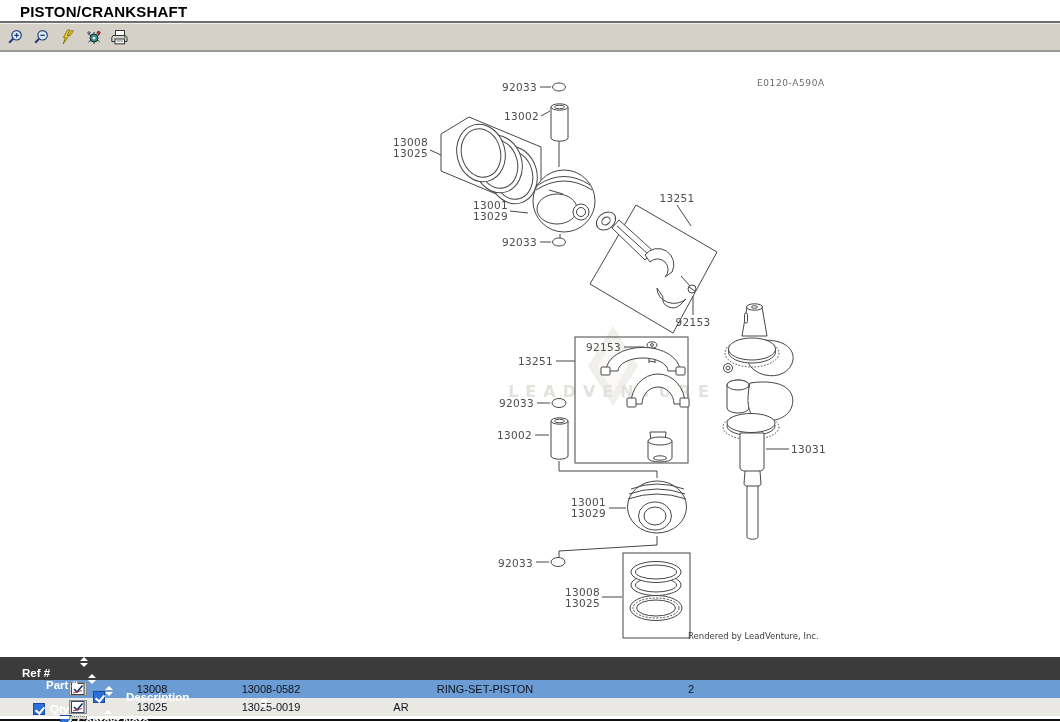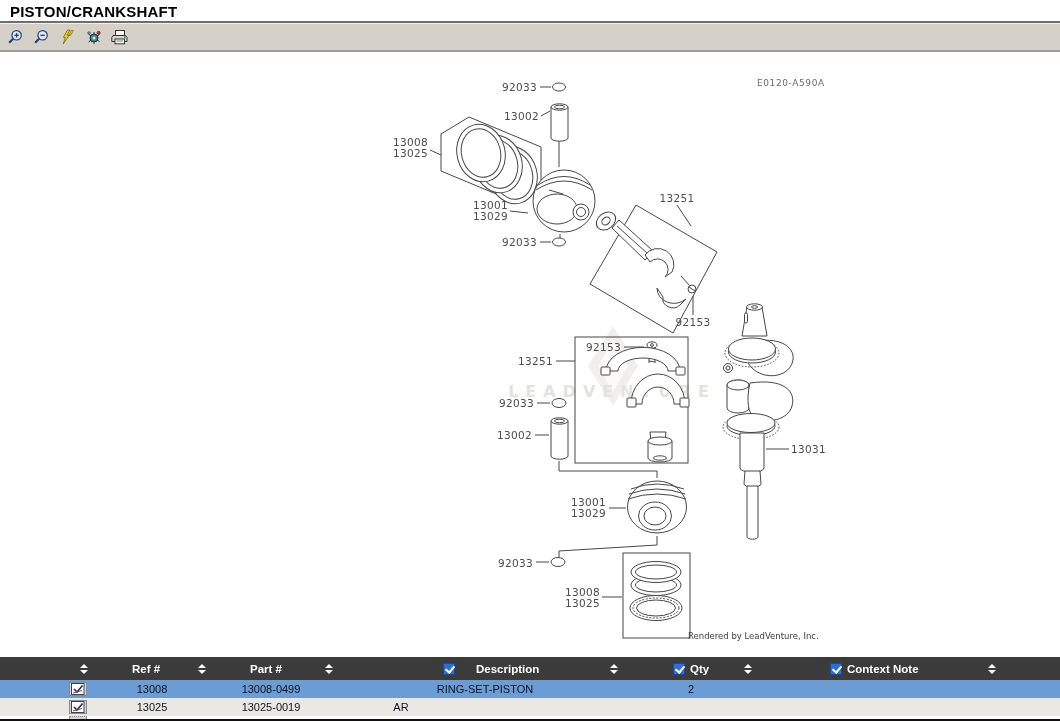--- a/index.html
+++ b/index.html
@@ -1,37 +1,37 @@
 <!DOCTYPE html>
 <html><head>
 <meta charset="utf-8">
 <style>
   html,body{margin:0;padding:0;background:#fff;}
   .screen{position:relative;width:1060px;height:722px;background:#fff;overflow:hidden;
           font-family:"Liberation Sans",sans-serif;}
   
-  .titlebar{position:absolute;top:0;left:6px;right:0;height:21px;background:#fff;z-index:3;}
+  .titlebar{position:absolute;top:0;left:16px;right:0;height:21px;background:#fff;z-index:3;}
   .titlebar h1{margin:0;padding:3px 0 0 4px;font-size:15px;font-weight:bold;color:#000;letter-spacing:.2px;}
   .groove-top{position:absolute;top:21px;left:0;right:0;height:2px;background:#6e6e6e;z-index:3;}
   
   .toolbar{position:absolute;top:23px;left:0;right:0;height:29px;background:#d5d1c9;
            border-top:1px solid #f2f0ec;border-bottom:2px solid #9a9a9a;z-index:3;
            display:flex;align-items:center;gap:7px;padding-left:6px;box-sizing:border-box;}
   .tbtn{width:19px;height:17px;display:flex;align-items:center;justify-content:center;cursor:pointer;}
   
   #diagram{position:absolute;top:0;left:0;z-index:1;}
   #diagram .ln{stroke:#474747;stroke-width:1;fill:none;}
   #diagram .pt{stroke:#474747;stroke-width:1;fill:#fff;}
   #diagram .plabel{font:10.5px "DejaVu Sans",sans-serif;fill:#4c4c4c;letter-spacing:.3px;cursor:pointer;}
   #diagram .wm{font:bold 16px "DejaVu Sans",sans-serif;fill:#e3e2dd;letter-spacing:7px;}
   #diagram .code{font:9px "DejaVu Sans",sans-serif;fill:#6b6b6b;letter-spacing:.6px;}
   #diagram .credit{font:8.5px "DejaVu Sans",sans-serif;fill:#3c3c3c;}
   
   .parts-table{position:absolute;top:657px;left:0;right:0;z-index:3;}
-  .thead{display:flex;height:23px;background:#3b3b3b;color:#fff;font-size:11.5px;font-weight:bold;}
+  .thead{display:flex;height:23px;background:#3b3b3b;color:#fff;font-size:11.5px;font-weight:bold;flex-direction:column;}
   .hcell{position:relative;display:flex;align-items:center;height:100%;box-sizing:border-box;cursor:pointer;}
   .col0{width:110px}.col1{width:110px}.col2{width:130px}.col3{width:290px}.col4{width:130px}.col5{width:290px}
   .sort{display:flex;flex-direction:column;align-items:center;gap:2px;}
   .sort i{display:block;width:0;height:0;border-left:4px solid transparent;border-right:4px solid transparent;}
   .sort .u{border-bottom:4px solid #fff;}
   .sort .d{border-top:4px solid #fff;}
   .sort.abs{position:absolute;top:7px;}
   .hchk{position:relative;width:12px;height:12px;background:#2b6fd7;border:1px solid #174a9e;
         box-sizing:border-box;flex:0 0 auto;cursor:pointer;}
   .hchk::after{content:"";position:absolute;left:3px;top:0.5px;width:4px;height:7px;
@@ -295,21 +295,21 @@
           </span>
       </div>
       <div class="hcell col1">
         <span style="margin-left:22px">Ref #</span>
         <span class="sort abs" style="right:14px">
             <i class="u"></i>
             <i class="d"></i>
           </span>
       </div>
       <div class="hcell col2">
-        <span style="margin-left:30px">Part #</span>
+        <span style="margin-left:46px">Part #</span>
         <span class="sort abs" style="right:17px">
             <i class="u"></i>
             <i class="d"></i>
           </span>
       </div>
       <div class="hcell col3">
         <span class="hchk" style="margin-left:93px"></span>
         <span style="margin-left:21px">Description</span>
         <span class="sort abs" style="right:22px">
             <i class="u"></i>
@@ -337,21 +337,21 @@
     <div class="trow row-selected">
       <div class="cell icon-cell col0">
         <svg width="18" height="14" viewBox="0 0 18 14">
           <rect x="0.5" y="0.5" width="17" height="13" fill="#d6d3cc" stroke="#8a8a8a"></rect>
           <rect x="2.5" y="1.5" width="12.5" height="11" fill="#fff" stroke="#334466"></rect>
           <path d="M5,7 L8,10 L13.5,3.5" stroke="#1b2f6e" stroke-width="1.6" fill="none"></path>
           <line x1="4" y1="11" x2="13" y2="8.5" stroke="#bb3333" stroke-width="1"></line>
         </svg>
       </div>
       <div class="cell col1 shift-ref">13008</div>
-      <div class="cell col2 shift-part">13008-0499</div>
+      <div class="cell col2 shift-part">13008-0582</div>
       <div class="cell col3 shift-desc">RING-SET-PISTON</div>
       <div class="cell col4 shift-qty">2</div>
       <div class="cell col5"></div>
     </div>
 
     <div class="trow row-alt">
       <div class="cell icon-cell col0">
         <svg width="18" height="14" viewBox="0 0 18 14">
           <rect x="0.5" y="0.5" width="17" height="13" fill="#d6d3cc" stroke="#8a8a8a"></rect>
           <rect x="2.5" y="1.5" width="12.5" height="11" fill="#fff" stroke="#334466"></rect>

